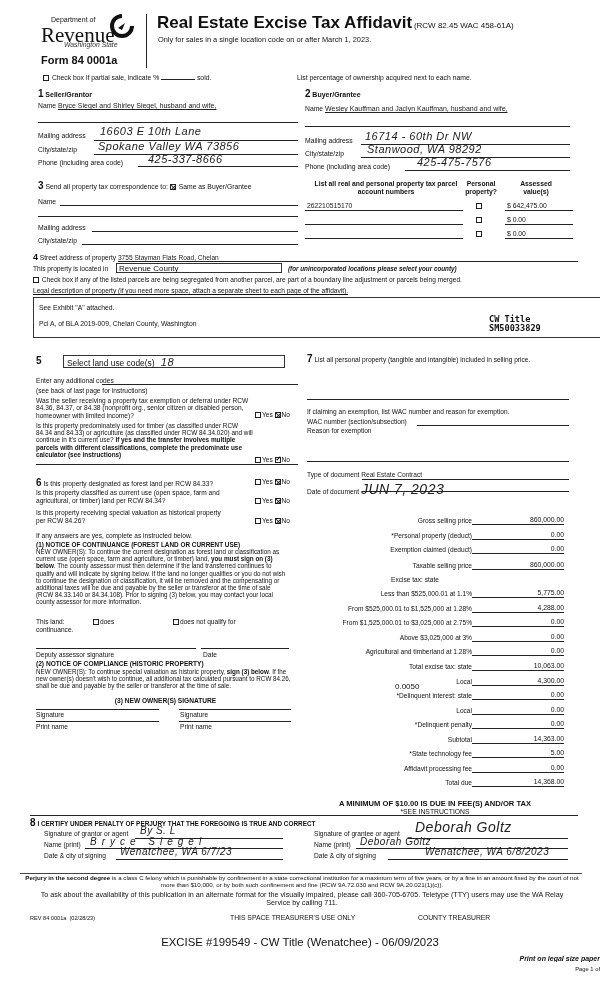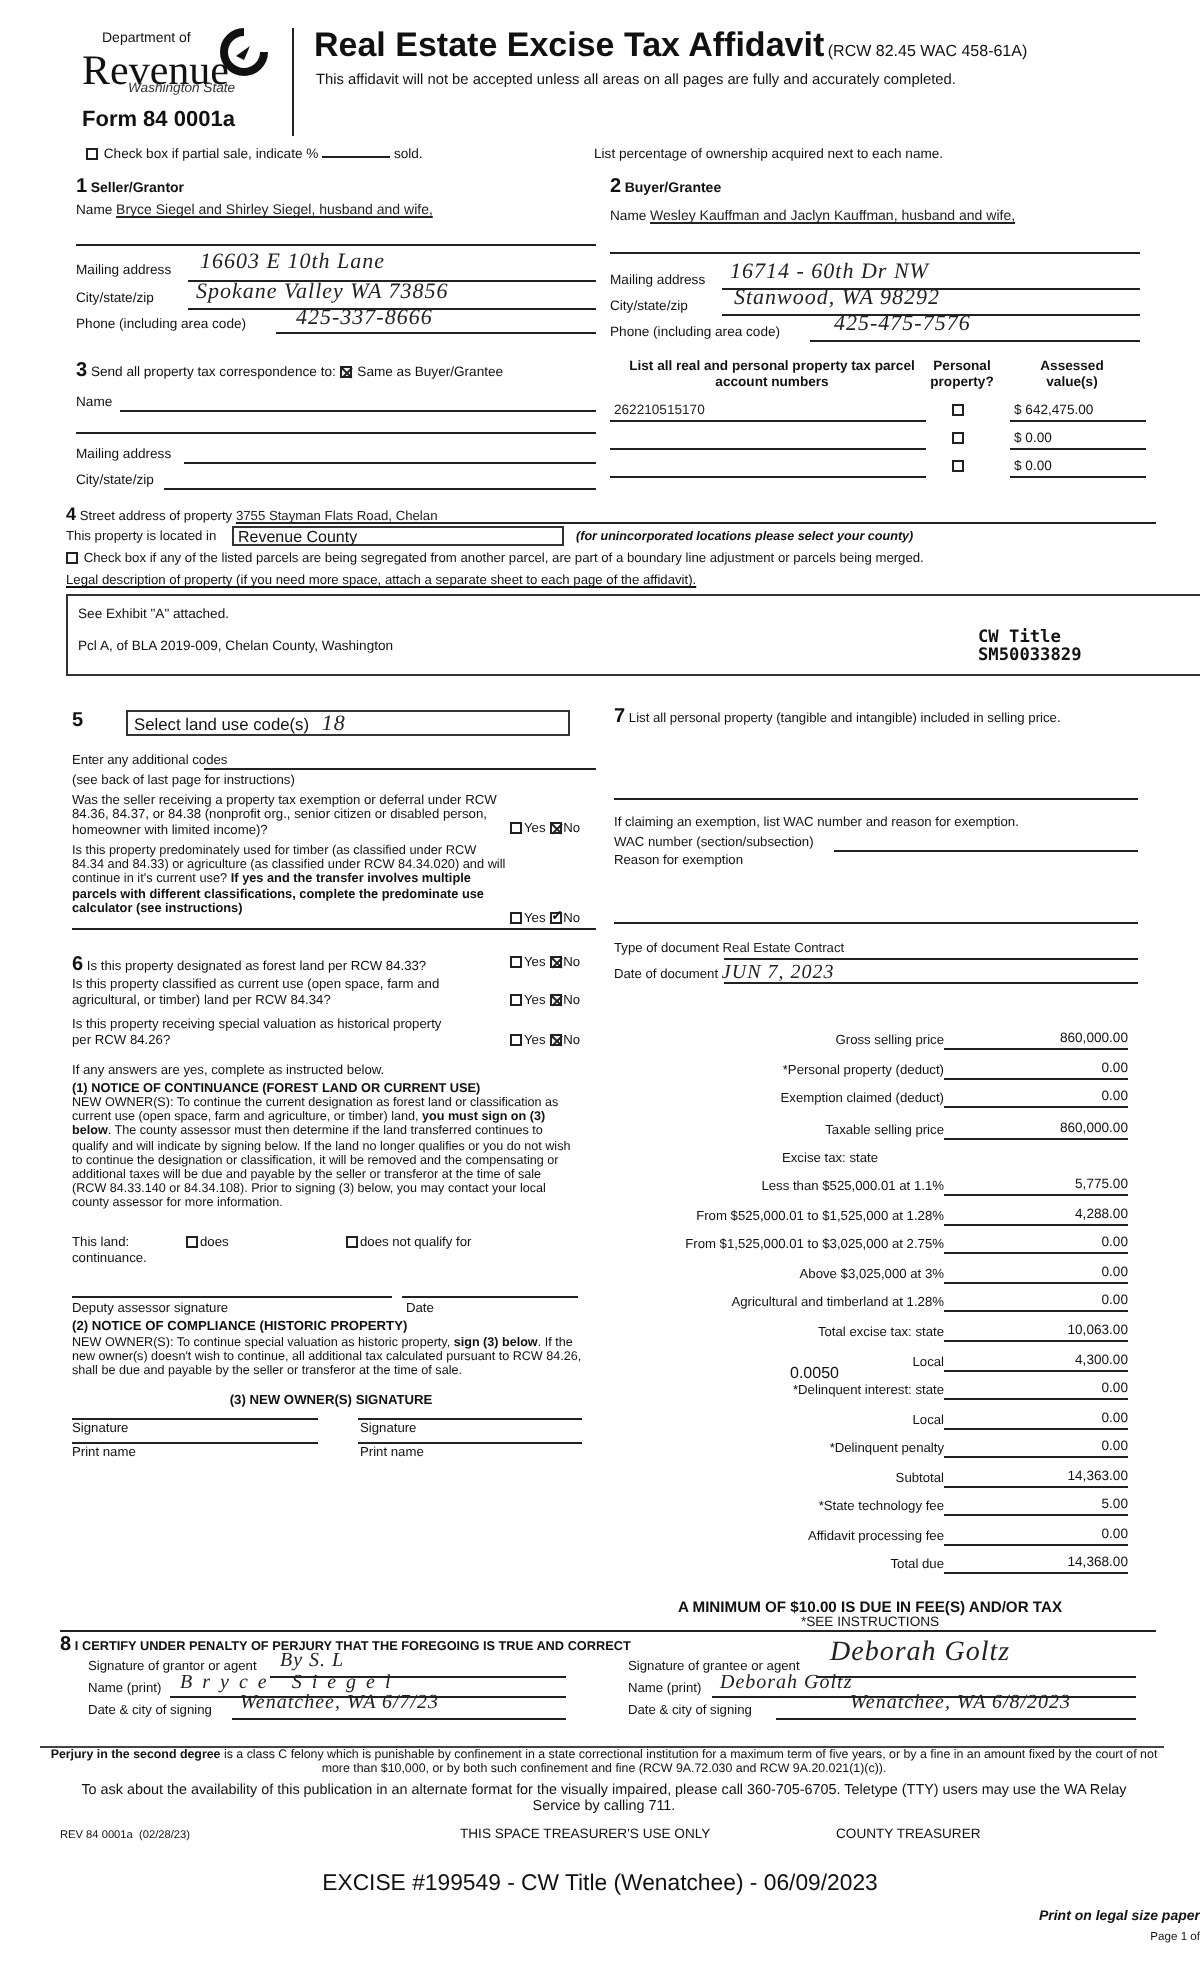--- a/index.html
+++ b/index.html
@@ -1,19 +1,19 @@
 <!DOCTYPE html>
 <html><head>
 <meta charset="utf-8">
 <style>
 *{box-sizing:border-box;margin:0;padding:0}
 html,body{width:600px;height:988px;background:#fff;overflow:hidden}
 body{font-family:"Liberation Sans",sans-serif;color:#111;font-size:6.4px;position:relative}
 .abs{position:absolute}
-.hw{font-family:Liberation Serif, serif;font-style:italic;color:#222;letter-spacing:.5px}
+.hw{font-family:Liberation Sans, sans-serif;font-style:italic;color:#222;letter-spacing:.5px}
 .typed{font-family:"Liberation Sans",sans-serif;color:#222;text-decoration:underline}
 .line{border-bottom:.8px solid #222}
 .cb{display:inline-block;width:6px;height:6px;border:.8px solid #222;vertical-align:-1px;margin-right:1px;position:relative;background:#fff}
 .cb.x::before,.cb.x::after{content:"";position:absolute;left:-1px;top:2px;width:7px;height:.8px;background:#222;transform:rotate(45deg)}
 .cb.x::after{transform:rotate(-45deg)}
 .cb.chk::before{content:"✓";position:absolute;left:0;top:-3px;font-size:7px;font-weight:bold}
 .bold{font-weight:bold}
 .secnum{font-size:10px;font-weight:bold}
 </style>
 </head>
@@ -28,21 +28,21 @@
   </svg>
   <div class="abs" style="left:26px;top:27px;font-size:6.8px;font-style:italic;color:#333">Washington State</div>
   <div class="abs" style="left:3px;top:40px;font-size:11px;font-weight:bold">Form 84 0001a</div>
 </div>
 <div class="abs" style="left:146px;top:14px;width:1px;height:54px;background:#222"></div>
 <div class="abs" style="left:157px;top:13px;white-space:nowrap">
   <span style="font-size:17px;font-weight:bold">Real Estate Excise Tax Affidavit</span>
   <span style="font-size:8px">(RCW 82.45 WAC 458-61A)</span>
 </div>
 <div class="abs" style="left:158px;top:35px;font-size:7.4px;line-height:9px;white-space:nowrap">
-  <div>This affidavit will not be accepted unless all areas on all pages are fully and accurately completed.</div>
+  <div>Only for sales in a single location code on or after March 1, 2023.</div>
 </div>
 
 <div class="abs" style="left:43px;top:74px;font-size:6.8px;white-space:nowrap">
   <span class="cb"></span>
   <span>Check box if partial sale, indicate %</span>
   <span class="line" style="display:inline-block;width:34px"></span>
   <span>sold.</span>
 </div>
 <div class="abs" style="left:297px;top:74px;font-size:6.8px">List percentage of ownership acquired next to each name.</div>
 
@@ -230,21 +230,21 @@
 <div class="abs" style="left:307px;top:355px;width:262px;font-size:6.6px">
   <div class="abs" style="left:0;top:0;width:262px;line-height:8px">
     <span class="secnum">7</span> <span>List all personal property (tangible and intangible) included in selling price.</span>
   </div>
   <div class="abs line" style="left:0;top:44px;width:262px"></div>
   <div class="abs" style="left:0;top:53px;white-space:nowrap">If claiming an exemption, list WAC number and reason for exemption.</div>
   <div class="abs" style="left:0;top:63px;width:262px"><span>WAC number (section/subsection)</span><div class="line" style="position:absolute;left:110px;top:7px;width:152px"></div></div>
   <div class="abs" style="left:0;top:72px">Reason for exemption</div>
   <div class="abs line" style="left:0;top:106px;width:262px"></div>
   <div class="abs" style="left:0;top:116px;width:262px;white-space:nowrap"><span>Type of document</span> <span class="typed" style="text-decoration:none">Real Estate Contract</span><div class="line" style="position:absolute;left:55px;top:8px;width:207px"></div></div>
-  <div class="abs" style="left:0;top:126px;width:262px;white-space:nowrap"><span>Date of document</span> <span class="hw" style="font-size:10px">JUN 7, 2023</span><div class="line" style="position:absolute;left:55px;top:10px;width:207px"></div></div>
+  <div class="abs" style="left:0;top:126px;width:262px;white-space:nowrap"><span>Date of document</span> <span class="hw" style="font-size:14px">JUN 7, 2023</span><div class="line" style="position:absolute;left:55px;top:10px;width:207px"></div></div>
 </div>
 
 <div id="calc" class="abs" style="left:300px;top:516px;width:270px;height:290px;font-size:6.6px">
     <div style="position: absolute; left: 0px; width: 270px; height: 11px; top: 0px;">
       <span style="position: absolute; right: 98px; white-space: nowrap; text-align: right; top: 1px;">Gross selling price</span>
       <div style="position: absolute; right: 72px; width: 26px; top: 8px; border-bottom: 0.8px solid rgb(34, 34, 34);"></div>
       <span style="position: absolute; right: 6px; width: 66px; text-align: right; border-bottom: 0.8px solid rgb(34, 34, 34); top: 0px; font-size: 6.8px; line-height: 8px;">860,000.00</span>
     </div>
     <div style="position: absolute; left: 0px; width: 270px; height: 11px; top: 14.5px;">
       <span style="position: absolute; right: 98px; white-space: nowrap; text-align: right; top: 1px;">*Personal property (deduct)</span>

